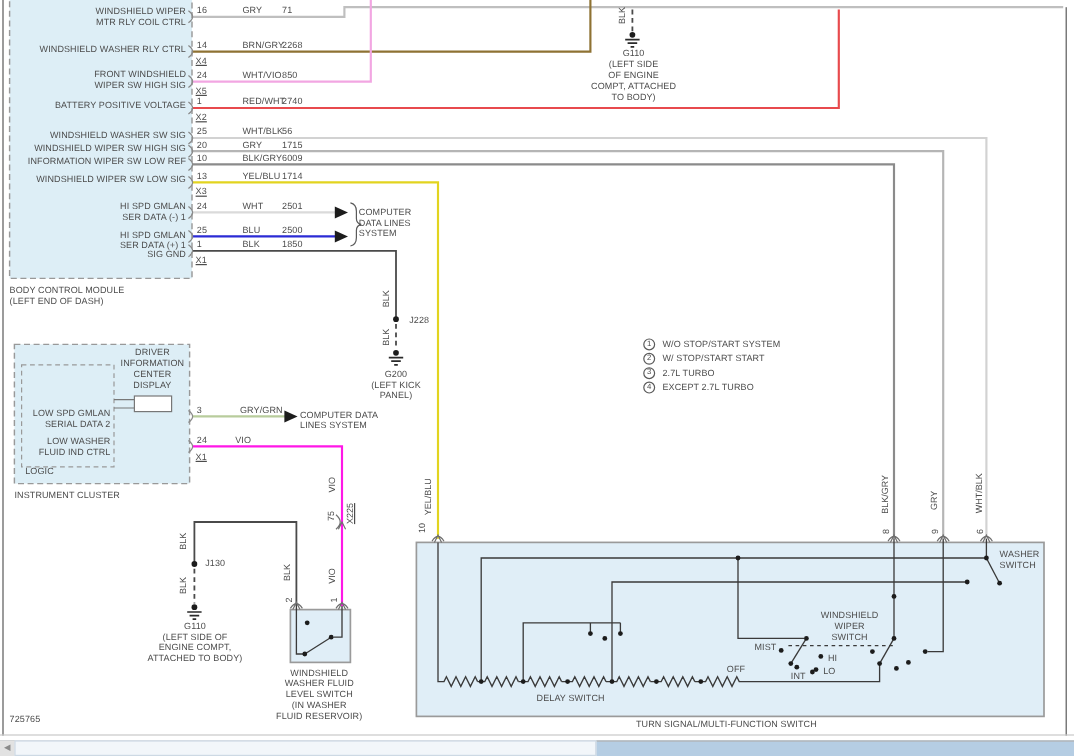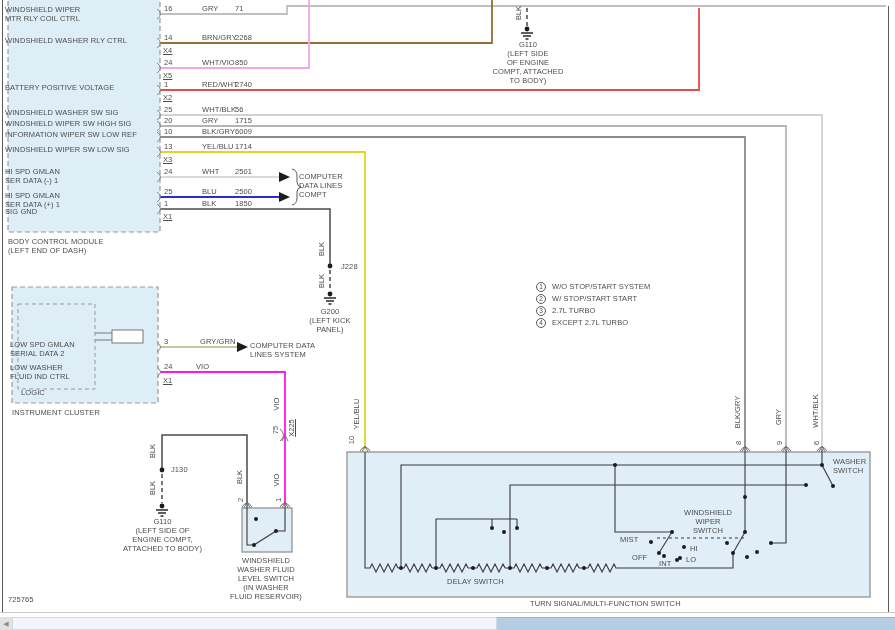--- a/index.html
+++ b/index.html
@@ -1,20 +1,20 @@
 <!DOCTYPE html>
 <html><head>
 <meta charset="utf-8">
 <style>
   html,body{margin:0;padding:0;background:#fff;}
   #stage{position:relative;width:895px;height:630px;background:#ffffff;overflow:hidden;
          font-family:"Liberation Sans",sans-serif;}
   svg{position:absolute;left:0;top:0;}
   .t{position:absolute;font-size:7.5px;line-height:9px;color:#4c4c4c;white-space:pre-line;letter-spacing:.1px;}
-  .tr{}
+  .tr{text-align:right;}
   .tc{text-align:center;}
   .u{text-decoration:underline;}
   .vt{position:absolute;width:56px;font-size:7.5px;line-height:8px;color:#4c4c4c;text-align:center;
       transform:rotate(-90deg);white-space:nowrap;}
   .legend-circle{position:absolute;width:8px;height:8px;border:1px solid #5a5a5a;border-radius:50%;
       font-size:6.5px;line-height:8px;text-align:center;color:#4c4c4c;background:#fff;}
   .edge{position:absolute;background:#5a5a5a;}
   .sb-track{position:absolute;left:0;top:617px;width:895px;height:13px;background:#b5cde3;border-top:1px solid #b0b0b0;}
   .sb-thumb{position:absolute;left:12px;top:617px;width:485px;height:13px;background:#f2f6fa;border:1px solid #cdd9e4;box-sizing:border-box;}
   .sb-btn{position:absolute;left:0;top:617px;width:12px;height:13px;background:#e2e2e2;color:#8a8a8a;
@@ -153,20 +153,22 @@
     <path d="M279,172 L290,177 L279,182 Z"></path>
     <path d="M279,192 L290,197 L279,202 Z"></path>
     <path d="M237,342 L248,347 L237,352 Z"></path>
   </g>
   <path d="M292,169 q5,1 5,7 v6 q0,4 4,5 q-4,1 -4,5 v6 q0,6 -5,7" fill="none" stroke="#5a5a5a" stroke-width="1"></path>
 </svg>
 
 <div class="t tr" style="left:5px;top:5px;width:150px">WINDSHIELD WIPER
 MTR RLY COIL CTRL</div>
 <div class="t tr" style="left:5px;top:36px;width:150px">WINDSHIELD WASHER RLY CTRL</div>
+<div class="t tr" style="left:5px;top:57px;width:150px">FRONT WINDSHIELD
+WIPER SW HIGH SIG</div>
 <div class="t tr" style="left:5px;top:83px;width:150px">BATTERY POSITIVE VOLTAGE</div>
 <div class="t tr" style="left:5px;top:108px;width:150px">WINDSHIELD WASHER SW SIG</div>
 <div class="t tr" style="left:5px;top:119px;width:150px">WINDSHIELD WIPER SW HIGH SIG</div>
 <div class="t tr" style="left:5px;top:130px;width:150px">INFORMATION WIPER SW LOW REF</div>
 <div class="t tr" style="left:5px;top:145px;width:150px">WINDSHIELD WIPER SW LOW SIG</div>
 <div class="t tr" style="left:5px;top:167px;width:150px">HI SPD GMLAN
 SER DATA (-) 1</div>
 <div class="t tr" style="left:5px;top:191px;width:150px">HI SPD GMLAN
 SER DATA (+) 1</div>
 <div class="t tr" style="left:5px;top:207px;width:150px">SIG GND</div>
@@ -208,21 +210,21 @@
 <div class="t u" style="left:163px;top:46px">X4</div>
 <div class="t u" style="left:163px;top:71px">X5</div>
 <div class="t u" style="left:163px;top:93px">X2</div>
 <div class="t u" style="left:163px;top:155px">X3</div>
 <div class="t u" style="left:163px;top:212px">X1</div>
 
 <div class="t" style="left:8px;top:237px">BODY CONTROL MODULE
 (LEFT END OF DASH)</div>
 <div class="t" style="left:299px;top:172px">COMPUTER
 DATA LINES
-COMPT</div>
+SYSTEM</div>
 
 <div class="t tc" style="left:478px;top:40px;width:100px">G110
 (LEFT SIDE
 OF ENGINE
 COMPT, ATTACHED
 TO BODY)</div>
 <div class="t" style="left:341px;top:262px">J228</div>
 <div class="t tc" style="left:295px;top:307px;width:70px">G200
 (LEFT KICK
 PANEL)</div>
@@ -234,20 +236,24 @@
 
 <span class="legend-circle" style="left:536px;top:282px">1</span>
 <div class="t" style="left:552px;top:282px">W/O STOP/START SYSTEM</div>
 <span class="legend-circle" style="left:536px;top:294px">2</span>
 <div class="t" style="left:552px;top:294px">W/ STOP/START START</div>
 <span class="legend-circle" style="left:536px;top:306px">3</span>
 <div class="t" style="left:552px;top:306px">2.7L TURBO</div>
 <span class="legend-circle" style="left:536px;top:318px">4</span>
 <div class="t" style="left:552px;top:318px">EXCEPT 2.7L TURBO</div>
 
+<div class="t tc" style="left:88px;top:289px;width:78px">DRIVER
+INFORMATION
+CENTER
+DISPLAY</div>
 <div class="t tr" style="left:10px;top:340px;width:82px">LOW SPD GMLAN
 SERIAL DATA 2</div>
 <div class="t tr" style="left:10px;top:363px;width:82px">LOW WASHER
 FLUID IND CTRL</div>
 <div class="t" style="left:21px;top:388px">LOGIC</div>
 <div class="t" style="left:12px;top:408px">INSTRUMENT CLUSTER</div>
 <div class="t" style="left:164px;top:337px">3</div>
 <div class="t" style="left:200px;top:337px">GRY/GRN</div>
 <div class="t" style="left:250px;top:341px">COMPUTER DATA
 LINES SYSTEM</div>
@@ -280,21 +286,21 @@
 WASHER FLUID
 LEVEL SWITCH
 (IN WASHER
 FLUID RESERVOIR)</div>
 <div class="t" style="left:833px;top:457px">WASHER
 SWITCH</div>
 <div class="t tc" style="left:672px;top:508px;width:72px">WINDSHIELD
 WIPER
 SWITCH</div>
 <div class="t tr" style="left:620px;top:535px;width:27px">MIST</div>
-<div class="t tr" style="left:632px;top:553px;width:24px">OFF</div>
+<div class="t tr" style="left:597px;top:553px;width:24px">OFF</div>
 <div class="t" style="left:659px;top:559px">INT</div>
 <div class="t" style="left:690px;top:544px">HI</div>
 <div class="t" style="left:686px;top:555px">LO</div>
 <div class="t tc" style="left:428px;top:577px;width:95px">DELAY SWITCH</div>
 <div class="t" style="left:530px;top:599px">TURN SIGNAL/MULTI-FUNCTION SWITCH</div>
 
 <div class="t" style="left:8px;top:595px">725765</div>
 
 <div class="edge" style="left:2px;top:0;width:1px;height:613px"></div>
 <div class="edge" style="left:888px;top:6px;width:1px;height:607px"></div>

